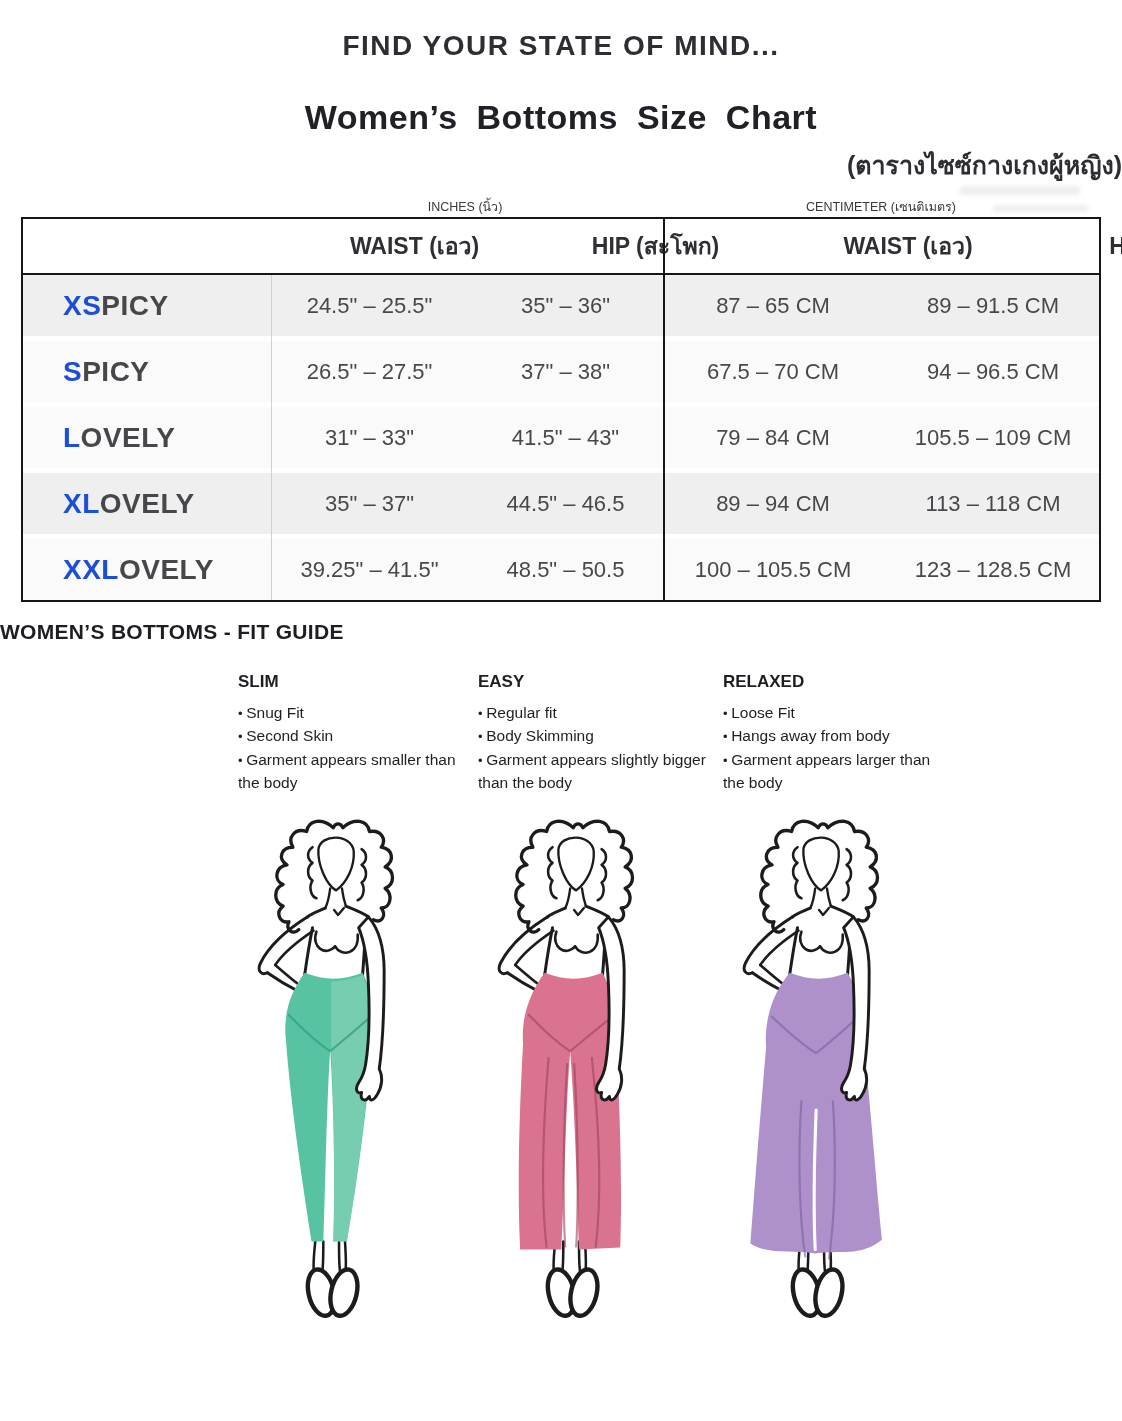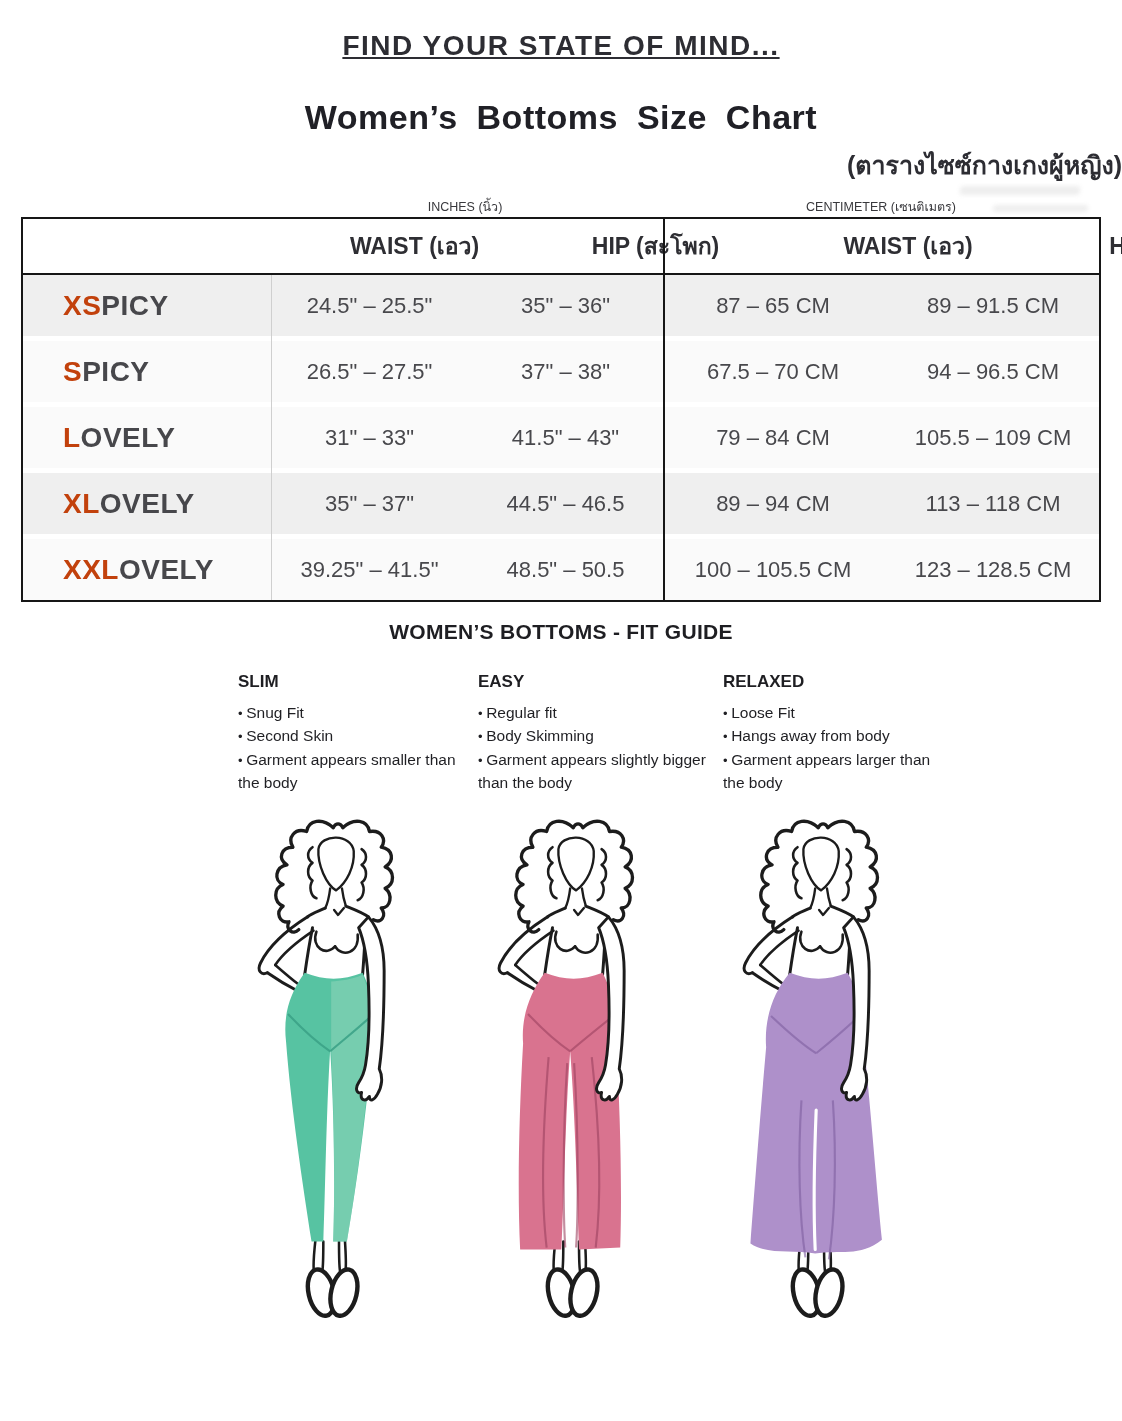--- a/index.html
+++ b/index.html
@@ -1,21 +1,21 @@
 <!DOCTYPE html>
 <html><head>
 <meta charset="utf-8">
 <style>
   html,body{margin:0;padding:0;background:#ffffff;}
   .page{position:relative;width:1122px;height:1421px;background:#fff;overflow:hidden;
         font-family:"Liberation Sans",sans-serif;color:#414145;}
 
   
   .title{margin:30px 10px 0;text-align:center;font-size:28px;font-weight:800;
-         letter-spacing:1.5px;color:#2d2d33;text-decoration:underline;}
+         letter-spacing:1.5px;color:#2d2d33;}
   .subtitle{margin:36px 0 0;text-align:center;font-size:34px;font-weight:700;
             word-spacing:9px;letter-spacing:.5px;color:#202026;}
   .subtitle-thai{margin:8px 0 0;text-align:right;font-size:25px;font-weight:700;color:#2d2d33;}
 
   .watermark{position:absolute;top:182px;left:948px;width:150px;height:44px;opacity:.14;
              filter:blur(2px);}
   .watermark i{display:block;background:#8a8a8a;border-radius:3px;}
   .watermark .w1{width:120px;height:9px;margin:4px 0 0 12px;transform:skewX(-8deg);}
   .watermark .w2{width:95px;height:7px;margin:10px 0 0 45px;transform:skewX(-8deg);}
 
@@ -29,26 +29,26 @@
   .thead,.trow{display:grid;grid-template-columns:248px 197px 195px 220px 220px;align-items:center;}
   .thead{height:54px;border-bottom:2px solid #161616;font-size:23px;font-weight:600;color:#2e2e33;gap:45px;}
   .thead .cell{text-align:center;}
   .trow{height:61px;margin-bottom:5px;font-size:22px;color:#48484c;}
   .trow:last-child{margin-bottom:0;}
   .shade-a{background:#efefef;}
   .shade-b{background:#fafafa;}
   .cell{text-align:center;}
   .cell.name{text-align:left;padding-left:40px;font-size:28px;font-weight:700;
              letter-spacing:.5px;color:#47474b;}
-  .cell.name .pre{color:#c2410c;}
+  .cell.name .pre{color:#1d4ed8;}
   .vline-light{position:absolute;top:56px;bottom:0;left:248px;width:1px;background:#cfcfcf;}
   .vline-dark{position:absolute;top:0;bottom:0;left:640px;width:2px;background:#161616;}
 
   
-  .fit-title{margin:18px 0 0;text-align:center;font-size:21px;font-weight:800;
+  .fit-title{margin:18px 0 0;text-align:left;font-size:21px;font-weight:800;
              letter-spacing:.3px;color:#1e1e22;}
   .fit-cols{display:grid;grid-template-columns:240px 245px 240px;margin:28px 0 0 238px;}
   .fit-name{font-size:17px;font-weight:800;color:#1e1e22;}
   .fit-list{margin:9px 0 0;padding:0;list-style:none;font-size:15.5px;line-height:1.5;
             color:#1f1f23;width:228px;}
   .fit-list li::before{content:"\2022  ";font-size:13px;}
 
   .figures{display:grid;grid-template-columns:240px 245px 240px;margin:12px 0 0 232px;}
   .figure{width:216px;}
   .figure svg{display:block;}

